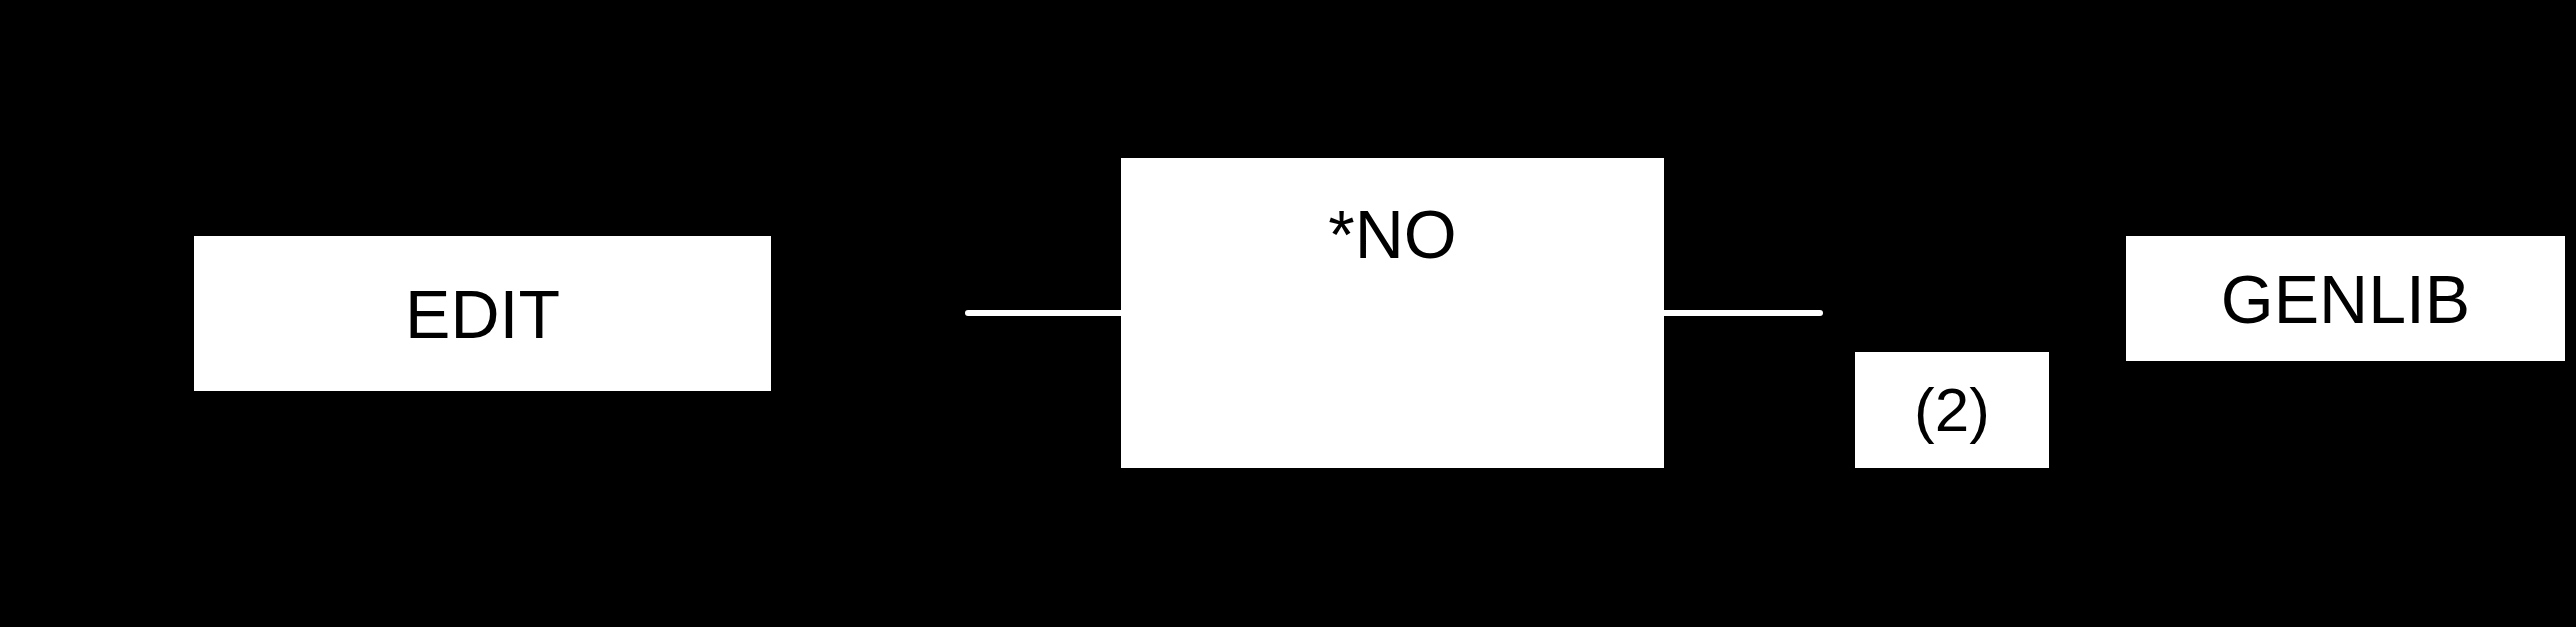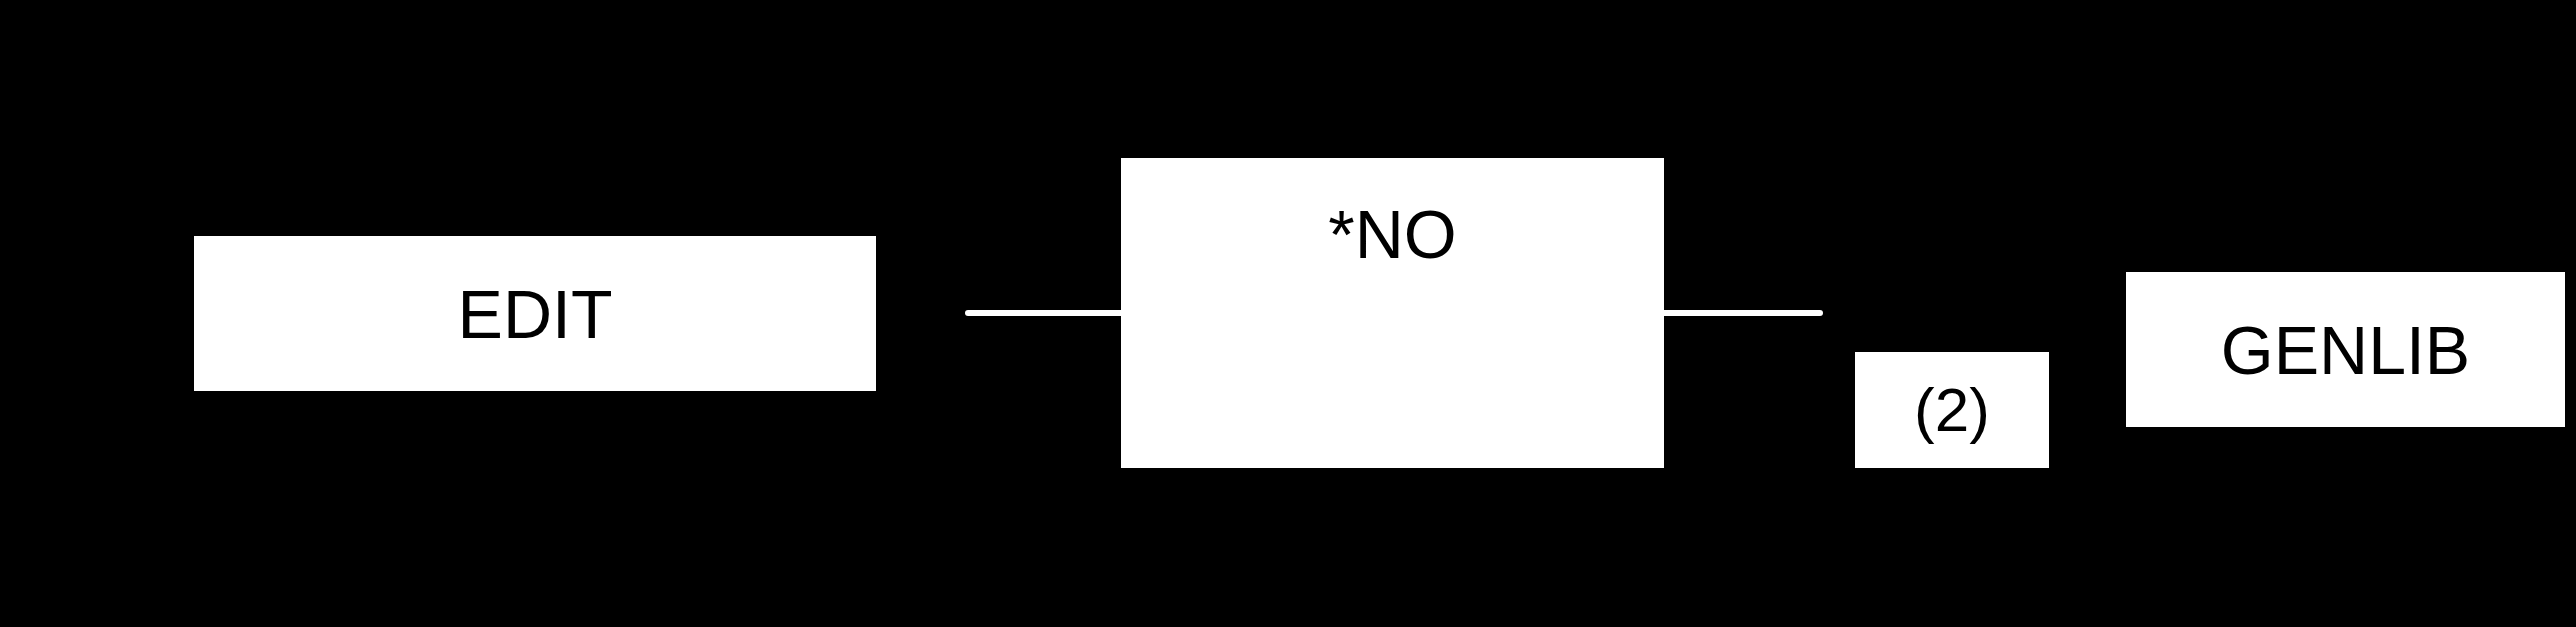--- a/index.html
+++ b/index.html
@@ -41,26 +41,26 @@
   }
   .line {
     position: absolute;
     height: 6.2px;
     background: #ffffff;
   }
   .cap-left  { border-radius: 3.1px 0 0 3.1px; }
   .cap-right { border-radius: 0 3.1px 3.1px 0; }
 
   
-  #edit-box    { left: 194px;  top: 236px; width: 682px; height: 155px; }
+  #edit-box    { left: 194px;  top: 236px; width: 577px; height: 155px; }
   #line-1      { left: 965px; top: 310px; width: 156px; }
   #choice-1    { left: 1121px; top: 158px; width: 543px; height: 310px; }
   #line-2      { left: 1664px; top: 310px; width: 159px; }
   #footnote-box{ left: 1855px; top: 352px; width: 194px;  height: 116px; }
-  #genlib-box  { left: 2126px; top: 236px; width: 439px;  height: 155px; margin-top: 36px; }
+  #genlib-box  { left: 2126px; top: 236px; width: 439px;  height: 125px; }
 </style>
 </head>
 <body>
 
 <div class="canvas">
 
   <div id="edit-box" class="box kw-box">
     <span class="label">EDIT</span>
   </div>
 

